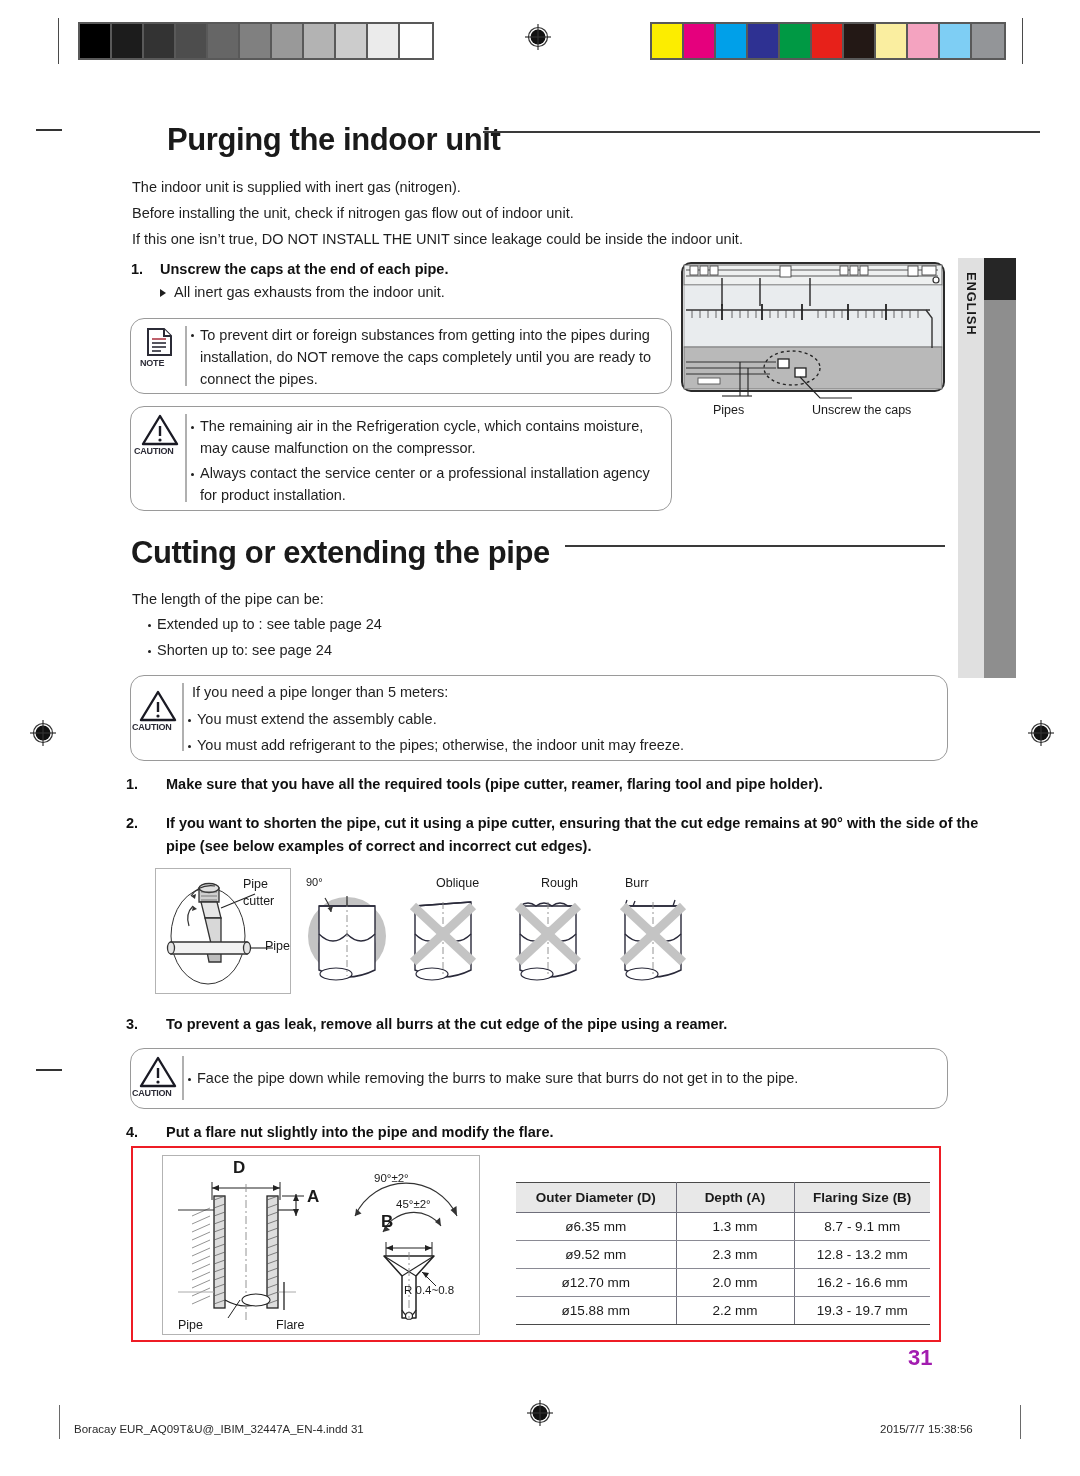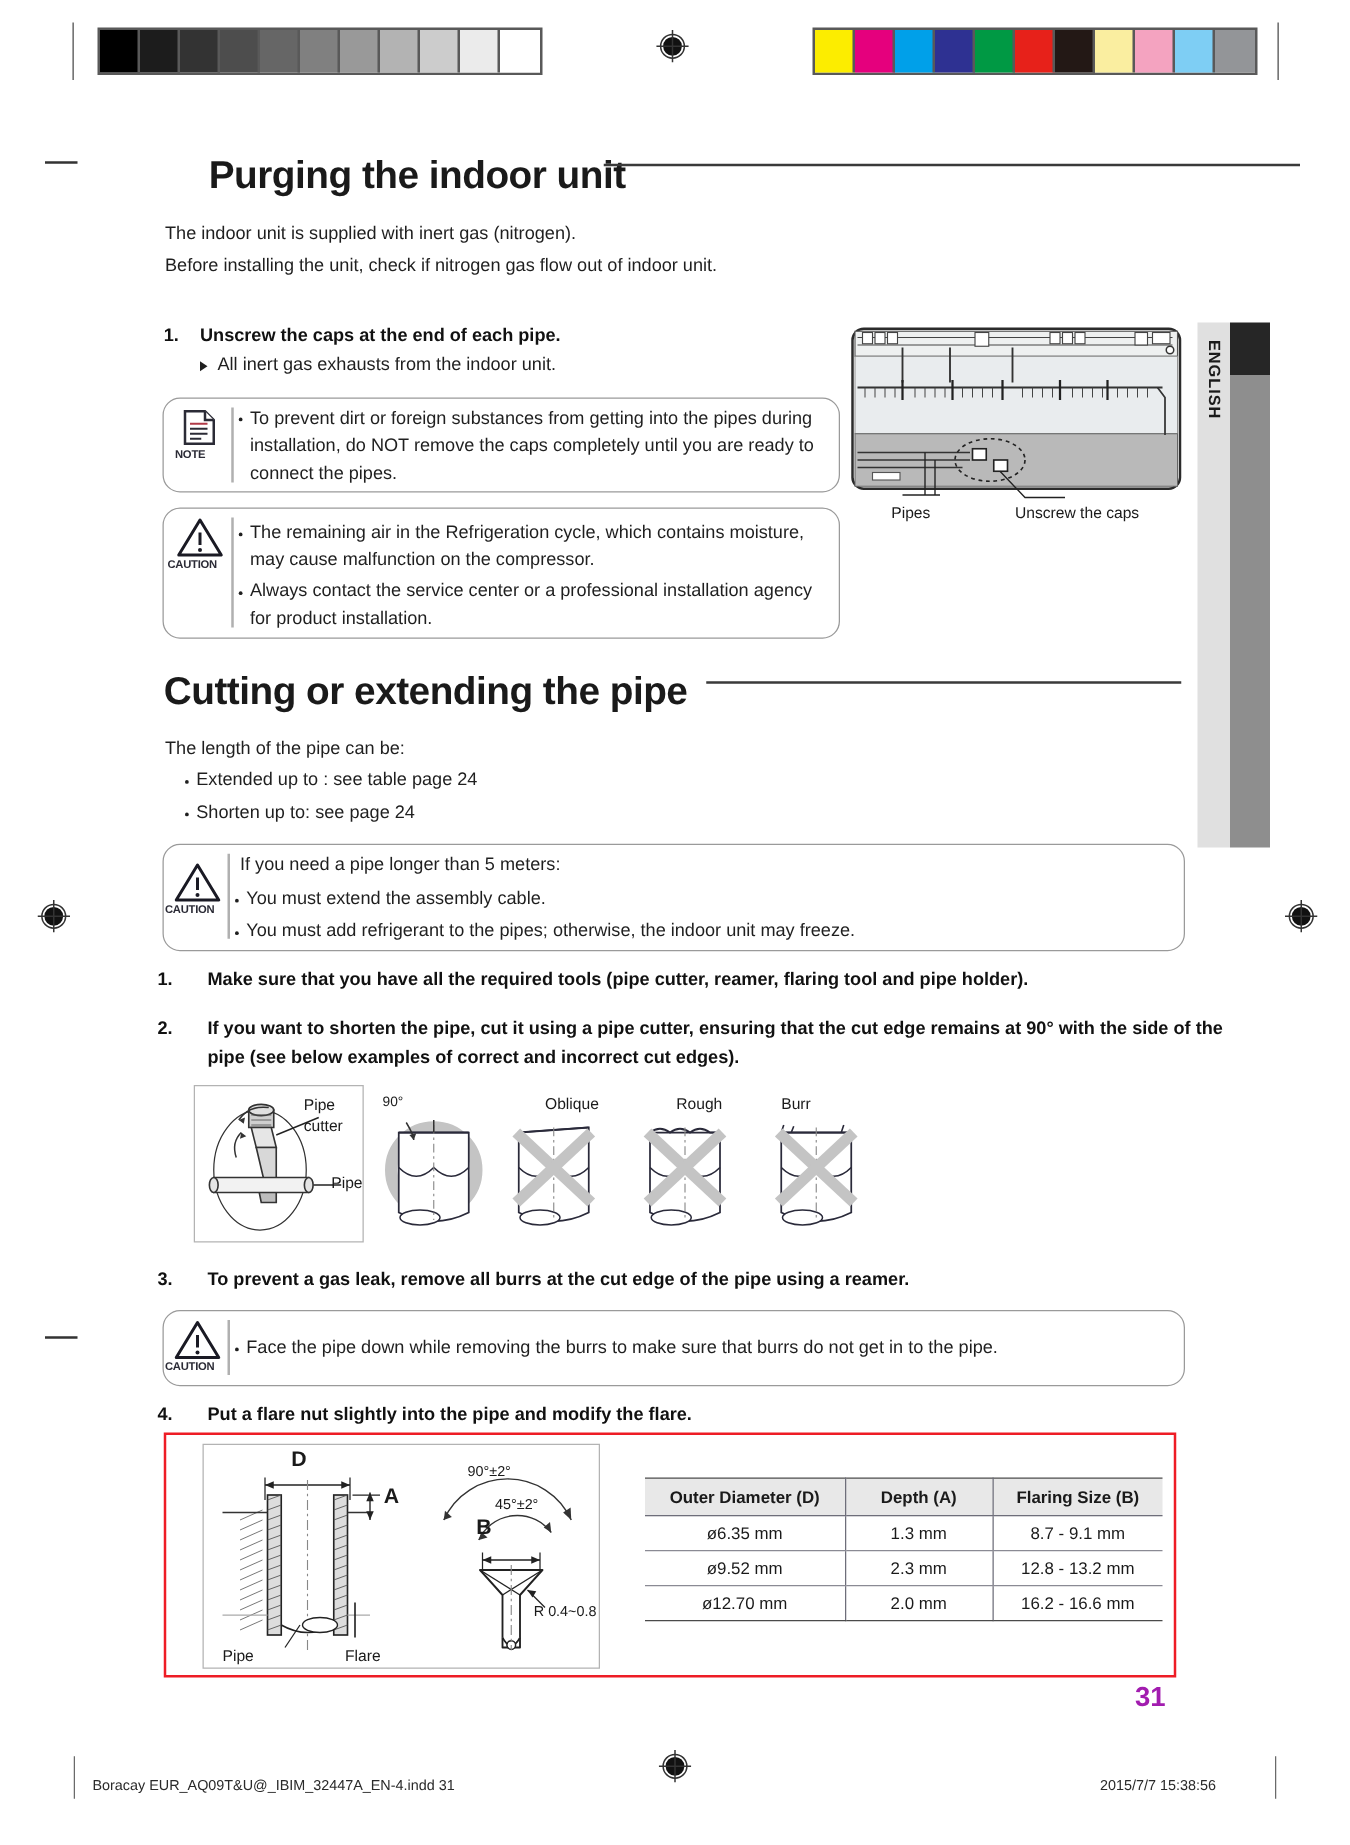--- a/index.html
+++ b/index.html
@@ -156,20 +156,21 @@
   <div class="croptick" style="left:36px; top:129px; width:26px; height:1.5px;"></div>
   <div class="croptick" style="left:36px; top:1069px; width:26px; height:1.5px;"></div>
   <div class="foot-rule" style="left:59px; top:1405px; width:1px; height:34px;"></div>
   <div class="foot-rule" style="left:1020px; top:1405px; width:1px; height:34px;"></div>
 
   <div class="h1" style="left:131px; top:122px;margin-left:36px;">Purging the indoor unit</div>
   <div class="h1rule" style="left:483px; top:131px; width:557px;"></div>
 
   <div class="body-line" style="left:132px; top:179px;">The indoor unit is supplied with inert gas  (nitrogen).</div>
   <div class="body-line" style="left:132px; top:205px;">Before installing the unit, check if nitrogen gas flow out of indoor unit.</div>
+  <div class="body-line" style="left:132px; top:231px;">If this one isn’t true, DO NOT INSTALL THE UNIT since leakage could be inside the indoor unit.</div>
 
   <div class="step-num" style="left:131px; top:261px;">1.</div>
   <div class="step-txt" style="left:160px; top:261px;text-align:center;">Unscrew the caps at the end of each pipe.</div>
 
   <div class="tri-bullet" style="left:160px; top:289px;"></div>
   <div class="sub-item" style="left:174px; top:284px;">All inert gas exhausts from the indoor unit.</div>
 
   <div class="nbox" style="left:130px; top:318px; width:542px; height:76px;"></div>
   <div class="nbox-divider" style="left:185px; top:326px; height:60px;"></div>
   <div class="diagram" style="left:145px; top:328px;">
@@ -540,21 +541,21 @@
 
       <line x1="252" y1="112" x2="266" y2="126" stroke="#222" stroke-width="1"></line>
       <path d="M252 112 l7 1 l-3 5 z" fill="#222"></path>
     </svg>
   </div>
   <div class="dlabel big" style="left:233px; top:1158px;">D</div>
   <div class="dlabel big" style="left:307px; top:1187px;">A</div>
   <div class="dlabel big" style="left:381px; top:1212px;">B</div>
   <div class="dlabel" style="left:374px; top:1172px; font-size:11.5px;">90°±2°</div>
   <div class="dlabel" style="left:396px; top:1198px; font-size:11.5px;">45°±2°</div>
-  <div class="dlabel" style="left:404px; top:1284px; font-size:11.5px;padding-left:23px;">R 0.4~0.8</div>
+  <div class="dlabel" style="left:404px; top:1284px; font-size:11.5px;">R 0.4~0.8</div>
   <div class="dlabel" style="left:178px; top:1318px;">Pipe</div>
   <div class="dlabel" style="left:276px; top:1318px;">Flare</div>
 
   <table class="tbl" style="left:516px; top:1154px; width:414px;margin-top:28px;">
     <thead>
       <tr>
         <th style="width:160px;">Outer Diameter (D)</th>
         <th style="width:118px;">Depth (A)</th>
         <th style="width:136px;">Flaring Size (B)</th>
       </tr>
@@ -568,20 +569,25 @@
         <tr>
           <td>ø9.52 mm</td>
           <td>2.3 mm</td>
           <td>12.8 - 13.2 mm</td>
         </tr>
         <tr>
           <td>ø12.70 mm</td>
           <td>2.0 mm</td>
           <td>16.2 - 16.6 mm</td>
         </tr>
+        <tr>
+          <td>ø15.88 mm</td>
+          <td>2.2 mm</td>
+          <td>19.3 - 19.7 mm</td>
+        </tr>
       </tbody>
   </table>
 
   <div class="pagenum" style="left:908px; top:1345px;">31</div>
 
   <div class="footer-txt" style="left:74px; top:1423px;">Boracay EUR_AQ09T&amp;U@_IBIM_32447A_EN-4.indd   31</div>
   <div class="footer-txt" style="left:880px; top:1423px;">2015/7/7   15:38:56</div>
 
 </div>
 

